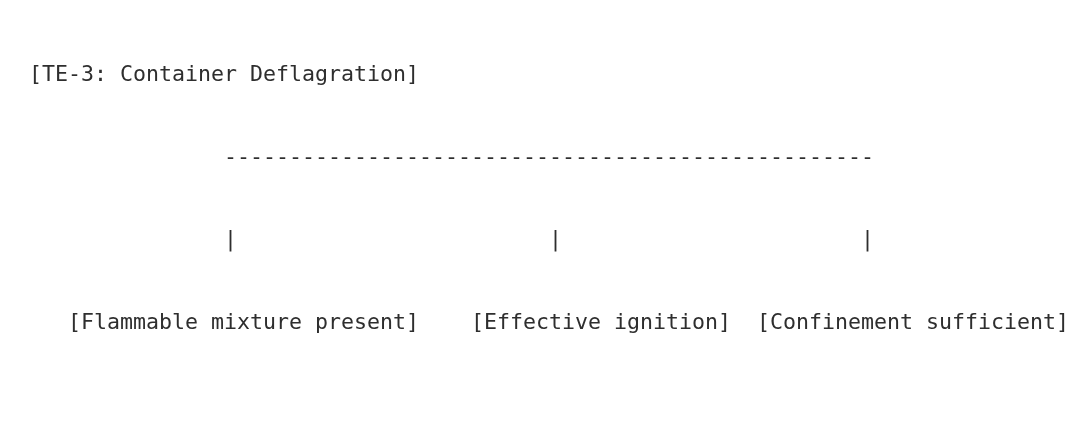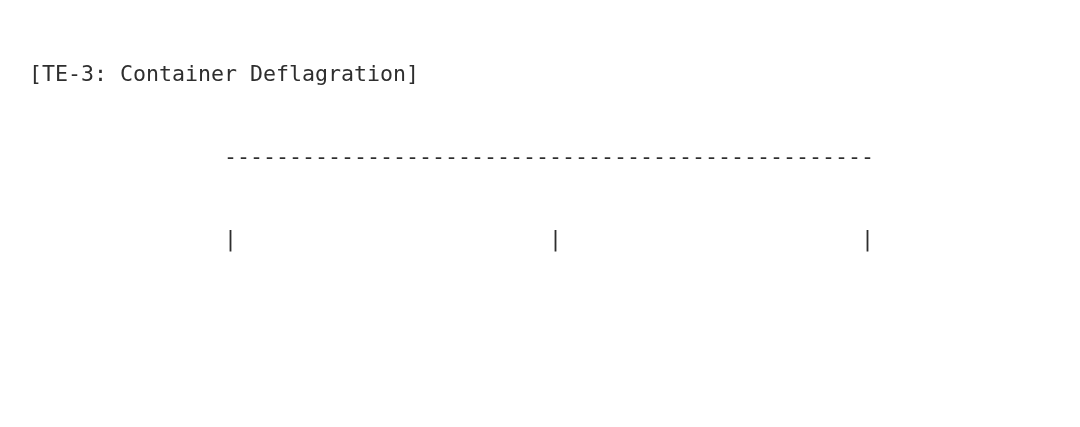--- a/index.html
+++ b/index.html
@@ -29,20 +29,21 @@
   }
 </style>
 </head>
 <body style="background: rgb(255, 255, 255);">
 
 <div class="page">
   <div class="tree" style="color: rgb(46, 46, 46);">
     <div class="line"> [TE-3: Container Deflagration]</div>
     <div class="line">                --------------------------------------------------</div>
     <div class="line">                |                        |                       |</div>
+    <div class="line">    [Flammable mixture present]    [Effective ignition]  [Confinement sufficient]</div>
     
     
     
     
     
     
     
     
     
     

